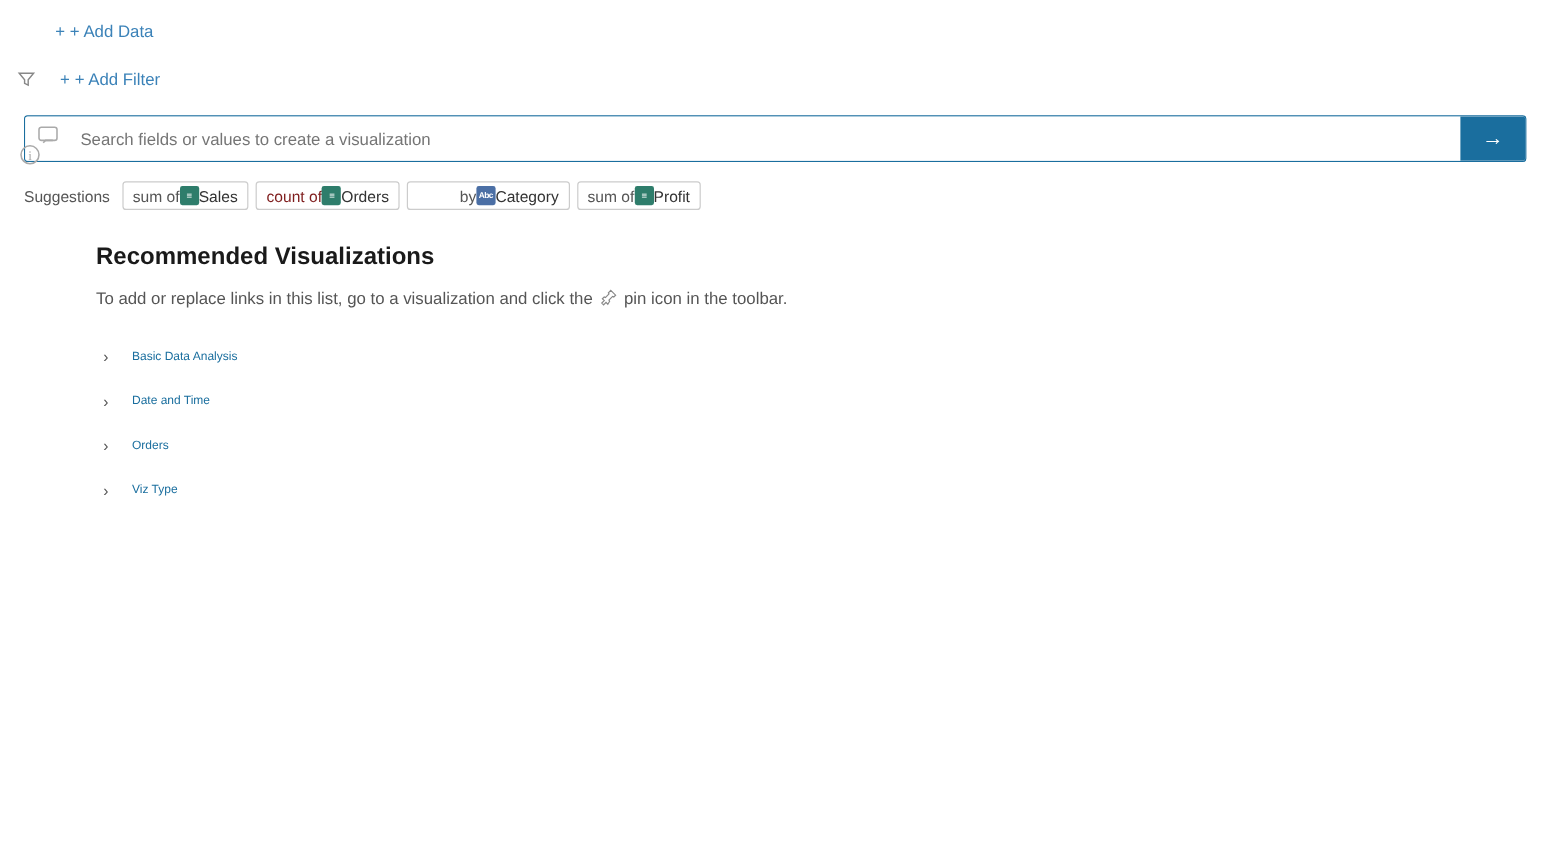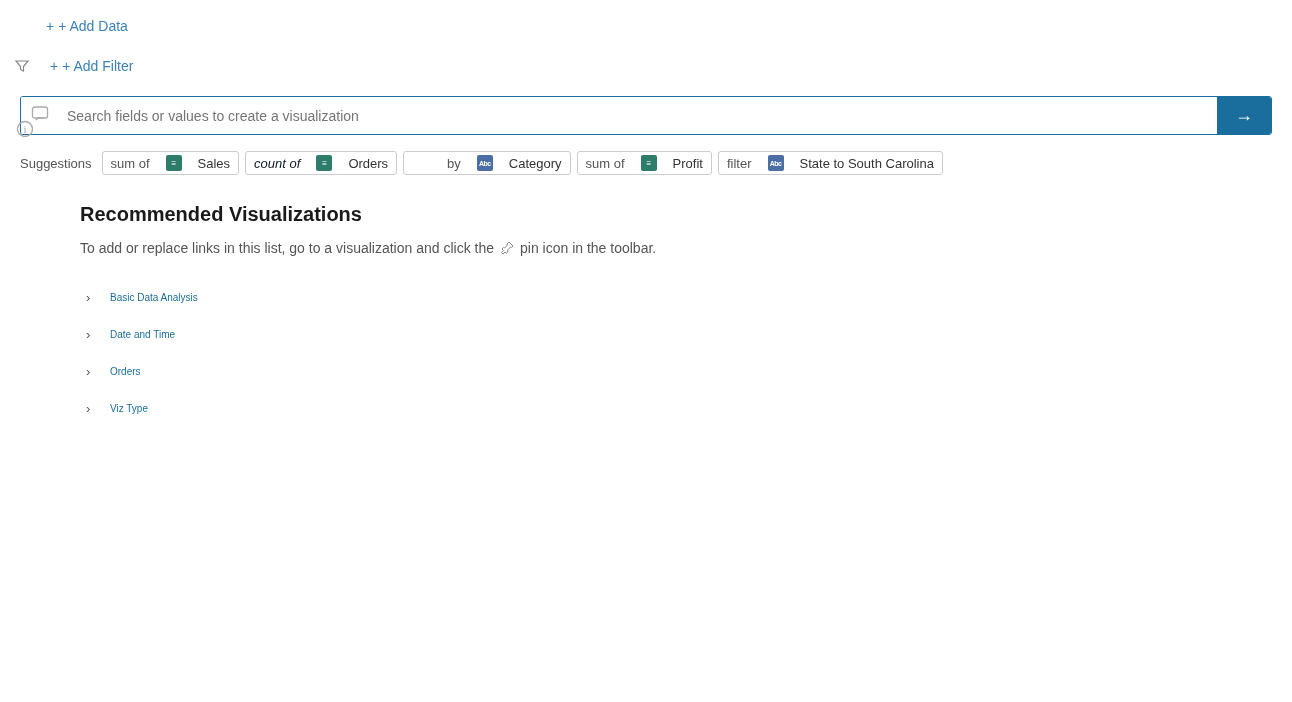--- a/index.html
+++ b/index.html
@@ -113,21 +113,21 @@
 
     .suggestions-label {
       color: #555;
       font-size: 13px;
       margin-right: 4px;
     }
 
     .suggestion-chip {
       display: inline-flex;
       align-items: center;
-      gap: 16px;
+      gap: 0;
       border: 1px solid #ccc;
       border-radius: 3px;
       padding: 3px 8px;
       font-size: 13px;
       color: #333;
       cursor: pointer;
       background: #fff;
     }
 
     .chip-icon-measure {
@@ -258,21 +258,21 @@
 
   <div class="suggestion-chip">
     <span style="color:#555;">sum of</span>
     <span class="chip-icon-measure">
       <span class="chip-icon-text">≡</span>
     </span>
     <span>Sales</span>
   </div>
 
   <div class="suggestion-chip">
-    <span style="color:#0f172a;font-style:italic;">count of</span>
+    <span style="color:#7f1d1d;">count of</span>
     <span class="chip-icon-measure">
       <span class="chip-icon-text">≡</span>
     </span>
     <span>Orders</span>
   </div>
 
   <div class="suggestion-chip">
     <span style="color:#555;padding-left:35px;">by</span>
     <span class="chip-icon-dimension">
       <span class="chip-icon-text" style="font-size:7px;">Abc</span>
@@ -281,27 +281,20 @@
   </div>
 
   <div class="suggestion-chip">
     <span style="color:#555;">sum of</span>
     <span class="chip-icon-measure">
       <span class="chip-icon-text">≡</span>
     </span>
     <span>Profit</span>
   </div>
 
-  <div class="suggestion-chip">
-    <span style="color:#555;">filter</span>
-    <span class="chip-icon-dimension">
-      <span class="chip-icon-text" style="font-size:7px;">Abc</span>
-    </span>
-    <span>State to South Carolina</span>
-  </div>
 </div>
 
 <div class="main-content">
   <h2 class="rec-title">Recommended Visualizations</h2>
 
   <p class="rec-description">
     <span>To add or replace links in this list, go to a visualization and click the</span>
     <span class="pin-icon">
       <svg width="16" height="16" viewBox="0 0 16 16" fill="none">
         <path d="M10 2l4 4-1.5 1.5-1-.5-3 3 .5 1L7.5 13.5 6 12l-2 2-1.5-1.5 2-2L3 9l1.5-1.5 1 .5 3-3-.5-1L10 2z" stroke="#888" stroke-width="1" fill="none"></path>

